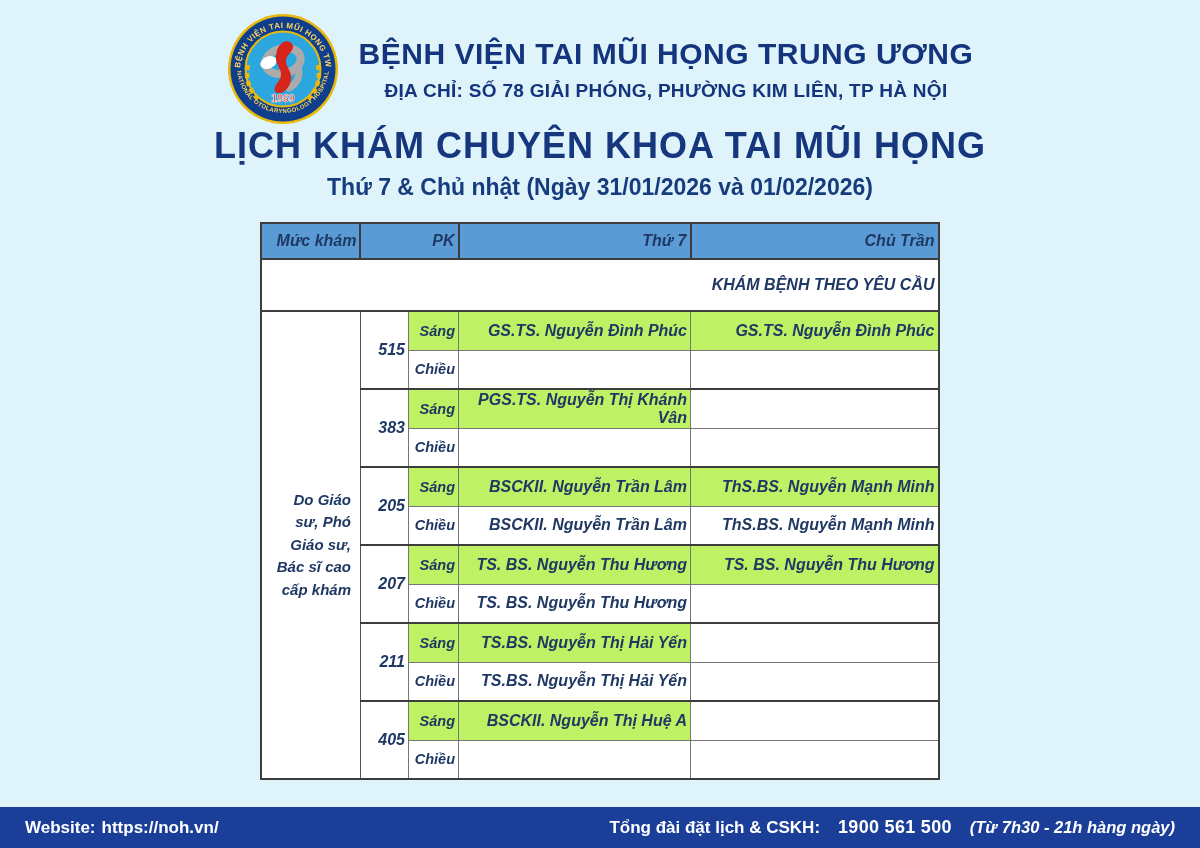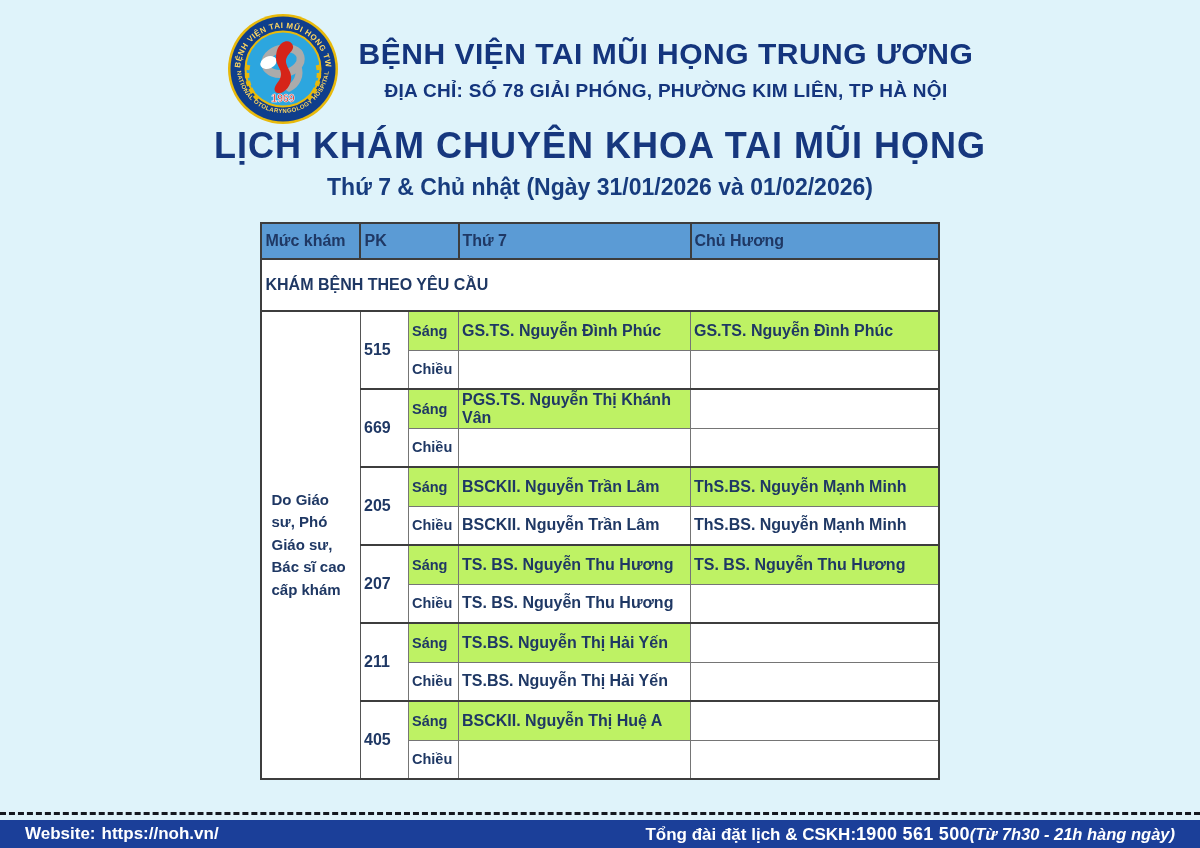--- a/index.html
+++ b/index.html
@@ -39,23 +39,23 @@
   }
 
   
   .table-wrap { display:flex; justify-content:center; margin-top:21px; }
   table.schedule {
     border-collapse:collapse; table-layout:fixed; width:677px;
     background:#fff; border:2px solid #3D3D3D;
   }
   .schedule th, .schedule td {
     border:1px solid #757575;
-    text-align:left; vertical-align:middle;
+    text-align:right; vertical-align:middle;
     font-weight:bold; color:#1F3864;
-    padding:0 3px; overflow:hidden;
+    padding:0 3px; overflow:hidden;font-style:italic;
   }
   .schedule thead th {
     background:#5B9BD5; height:36px; font-size:16px;
     border:2px solid #3D3D3D;
   }
   tr.section-row td {
     height:52px; font-size:16px; background:#fff;
     border-bottom:2px solid #3D3D3D;
   }
   .schedule tbody tr.data-row { height:39px; }
@@ -68,27 +68,27 @@
   }
   td.shade { background:#bef264; }
   tr.group-start td { border-top:2px solid #3D3D3D; }
 
   
   .footer-dash {
     position:absolute; left:0; right:0; bottom:33px;
     border-top:3px dashed #14181F;
   }
   .footer {
-    position:absolute; left:0; right:0; bottom:0; height:28px;
+    position:absolute; left:0; right:0; bottom:0; height:41px;
     background:#1B3F99; color:#fff;
     display:flex; align-items:center; justify-content:space-between;
     padding:14px 25px; font-size:17px;
   }
   .footer .left { font-weight:bold; display:flex; gap:6px; }
-  .footer .right { display:flex; align-items:baseline; gap:0; }
+  .footer .right { display:flex; align-items:baseline; gap:18px; }
   .hotline-label { font-weight:bold; }
   .hotline-number { font-weight:bold; font-size:18px; letter-spacing:.3px; }
   .hotline-hours { font-style:italic; font-weight:bold; font-size:16.5px; }
 </style>
 </head>
 <body>
 
 <div class="header">
   <div class="logo-wrap">
     <svg viewBox="0 0 112 112" width="112" height="112">
@@ -134,21 +134,21 @@
         <col style="width:48px">
         <col style="width:50px">
       <col style="width:232px">
         <col style="width:248px">
     </colgroup>
     <thead>
       <tr>
         <th>Mức khám</th>
         <th colspan="2">PK</th>
         <th>Thứ 7</th>
-        <th>Chủ Hương</th>
+        <th>Chủ Trần</th>
       </tr>
     </thead>
     <tbody>
       <tr class="section-row">
         <td colspan="5">KHÁM BỆNH THEO YÊU CẦU</td>
       </tr>
 
       <tr class="data-row group-start">
         <td class="category" rowspan="12">Do Giáo sư, Phó Giáo sư, Bác sĩ cao cấp khám</td>
         <td class="room" rowspan="2">515</td>
@@ -156,21 +156,21 @@
         <td class="name shade">GS.TS. Nguyễn Đình Phúc</td>
         <td class="name shade">GS.TS. Nguyễn Đình Phúc</td>
       </tr>
       <tr class="data-row">
         <td class="session">Chiều</td>
         <td class="name"></td>
         <td class="name"></td>
       </tr>
 
       <tr class="data-row group-start">
-        <td class="room" rowspan="2">669</td>
+        <td class="room" rowspan="2">383</td>
         <td class="session shade">Sáng</td>
         <td class="name shade">PGS.TS. Nguyễn Thị Khánh Vân</td>
         <td class="name"></td>
       </tr>
       <tr class="data-row">
         <td class="session">Chiều</td>
         <td class="name"></td>
         <td class="name"></td>
       </tr>
 

